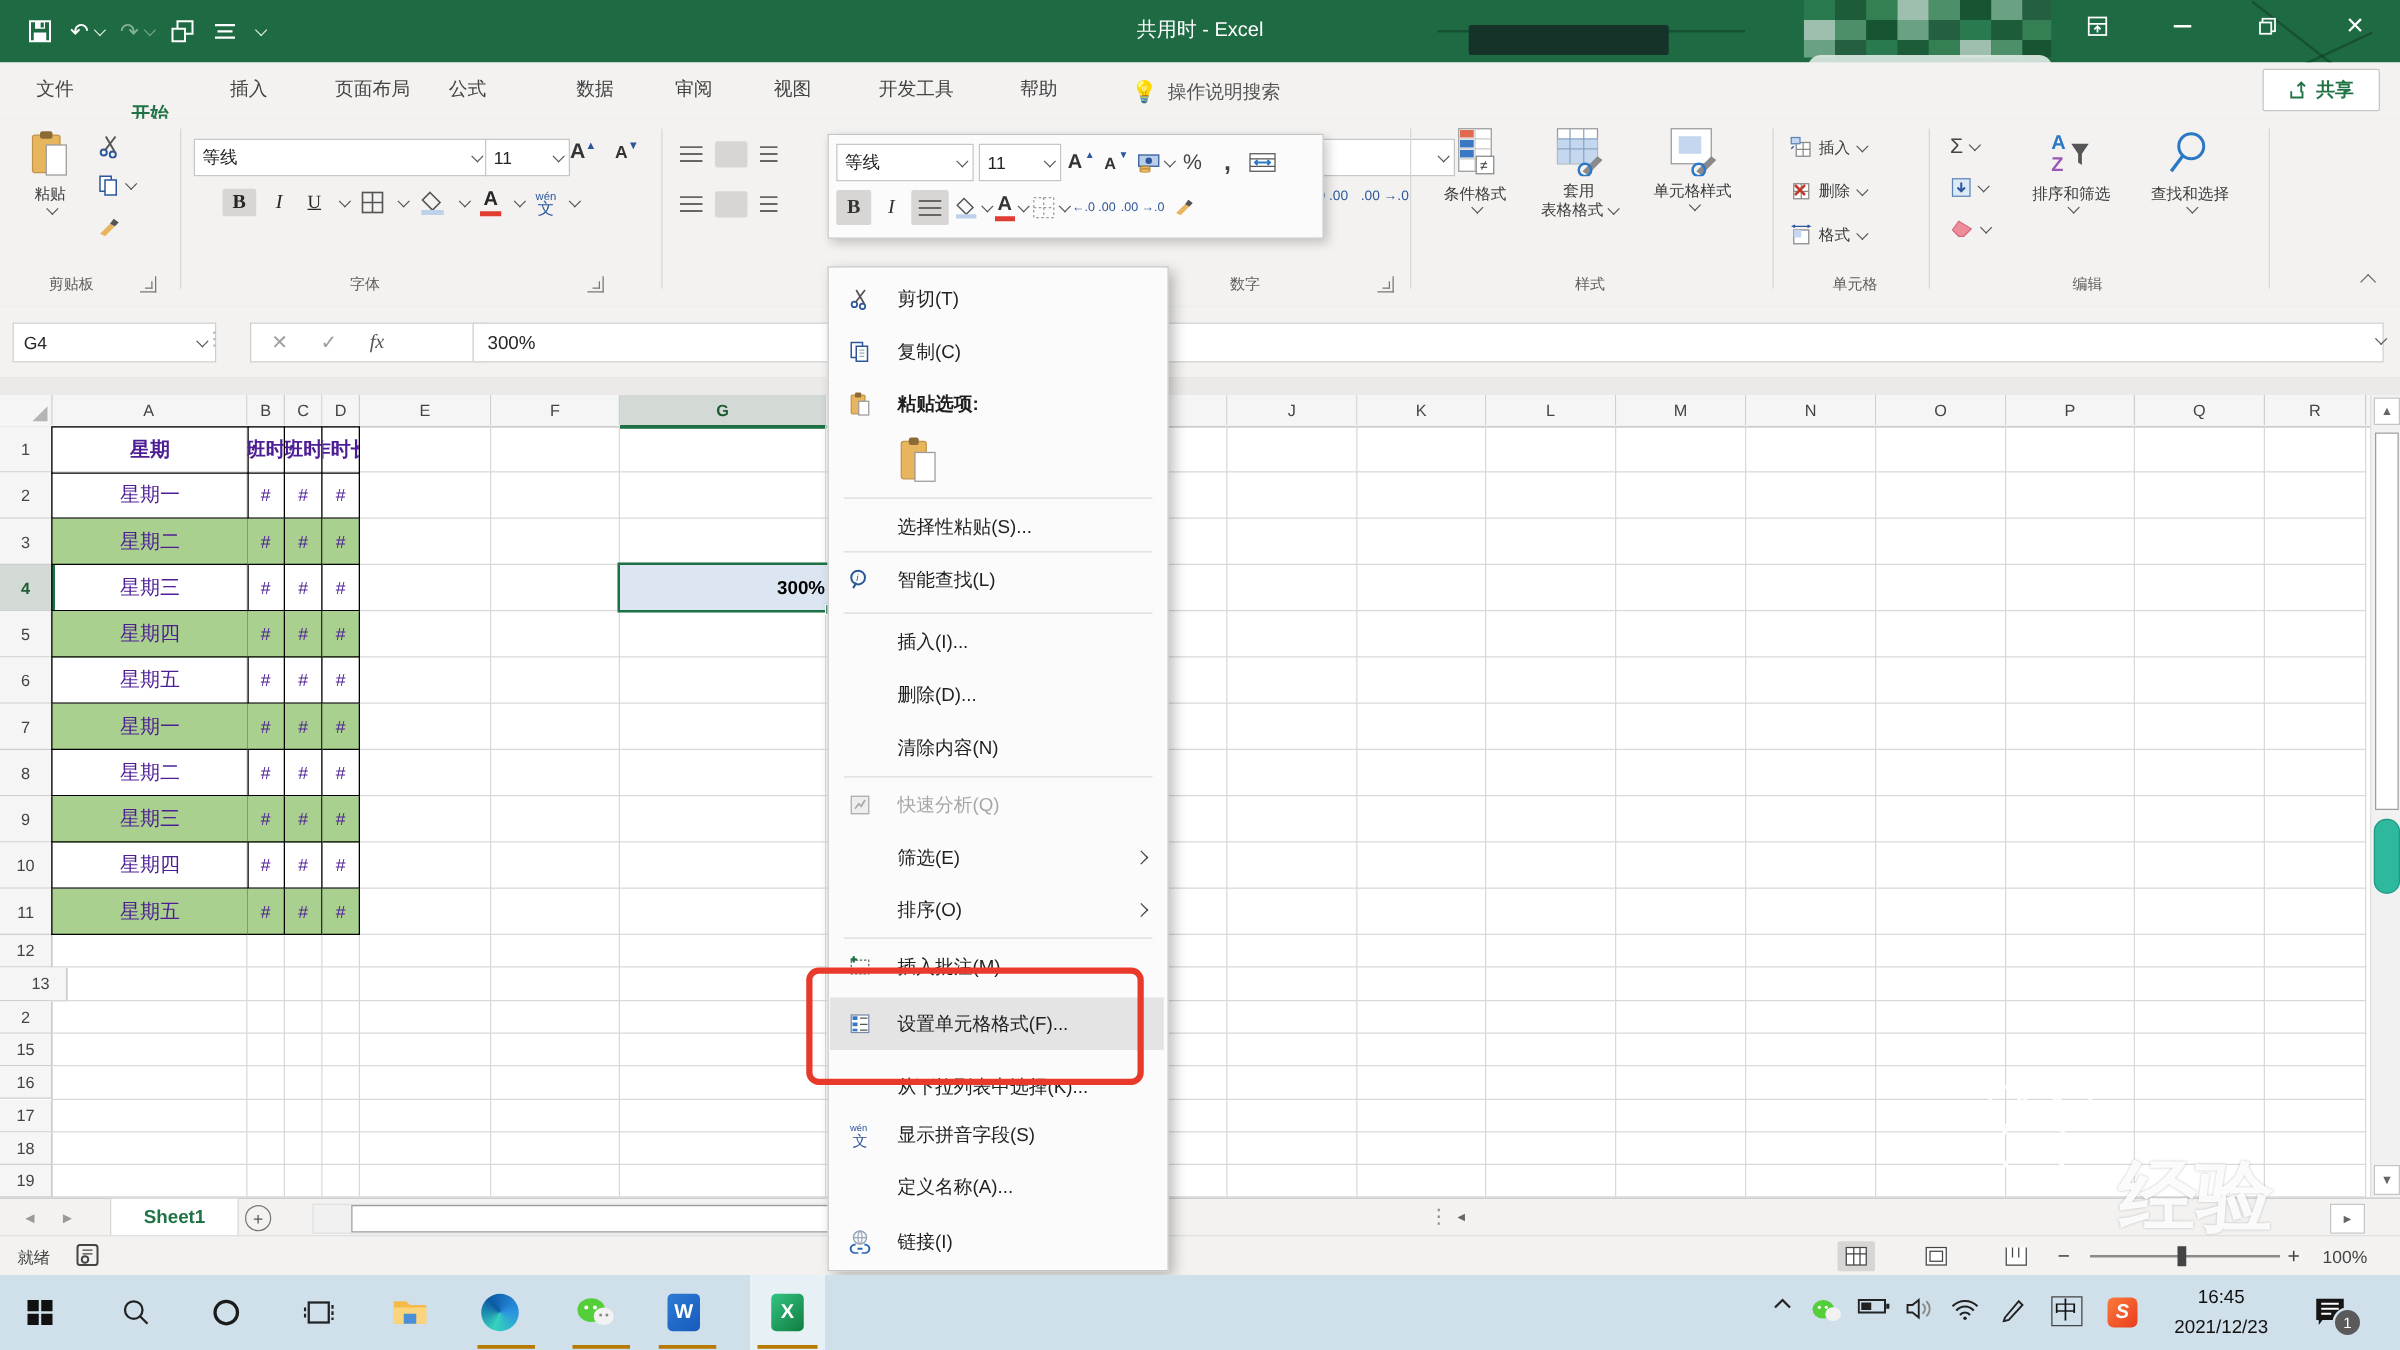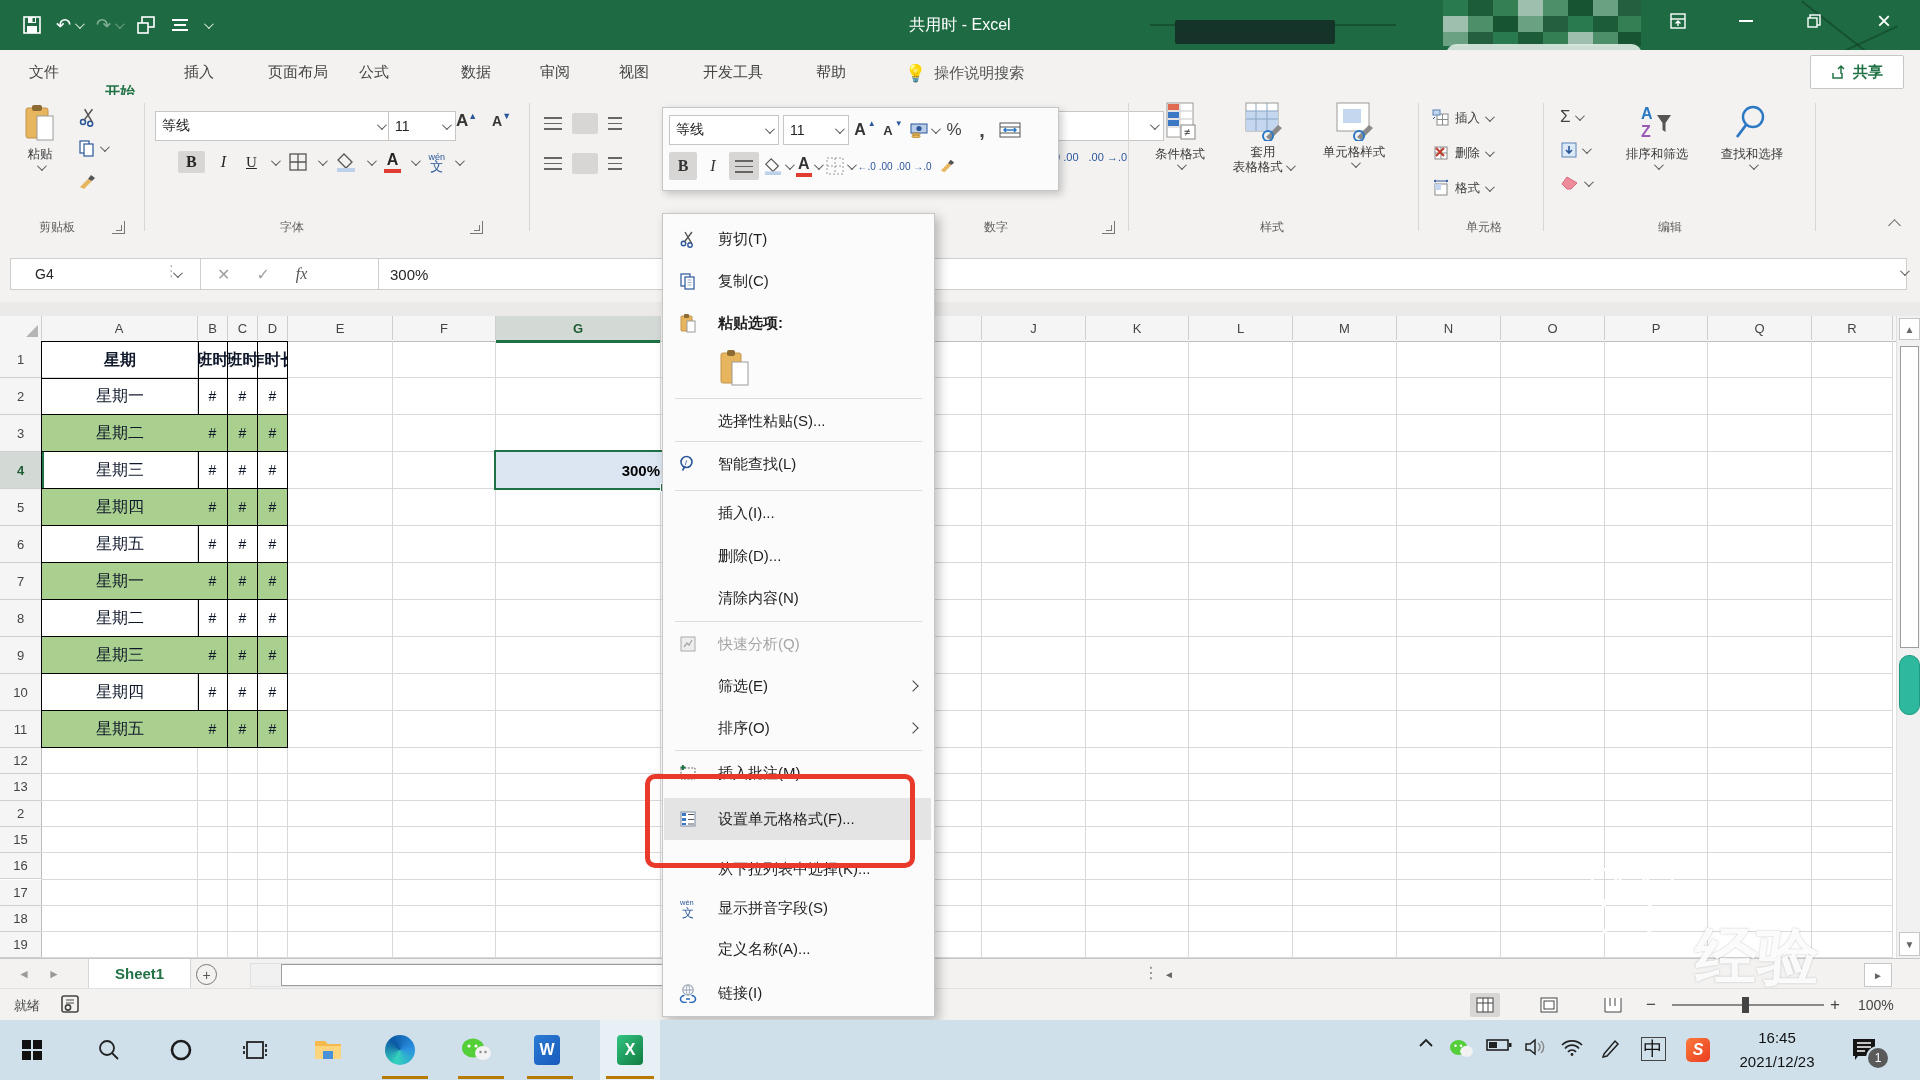--- a/index.html
+++ b/index.html
@@ -57,21 +57,21 @@
   .colhdr{position:absolute;top:0;height:24px;border-right:1px solid #cfcfcf;display:flex;align-items:center;justify-content:center;
           font-size:13px;color:#444;background:#f5f5f5;}
   .colhdr.sel{background:#d3d9d4;border-bottom:3px solid #1e7145;color:#1e5c36;font-weight:bold;}
   #selall{position:absolute;left:0;top:0;width:41px;height:24px;background:#f5f5f5;border-right:1px solid #cfcfcf;}
   #selall .tri{position:absolute;right:3px;bottom:3px;width:0;height:0;border-left:12px solid transparent;border-bottom:12px solid #b5b5b5;}
   .rowhdr{position:absolute;left:0;width:41px;background:#f5f5f5;border-bottom:1px solid #cfcfcf;border-right:1px solid #bdbdbd;
           display:flex;align-items:center;justify-content:center;font-size:13px;color:#444;}
   .rowhdr.sel{background:#d3d9d4;border-right:3px solid #1e7145;color:#1e5c36;font-weight:bold;}
   .gl-v,.gl-h{position:absolute;background:#d9d9d9;}
   .tcell{position:absolute;display:flex;align-items:center;justify-content:center;border-right:1px solid #000;border-bottom:1px solid #000;
-         font-size:16px;color:#0f172a;overflow:hidden;white-space:nowrap;}
+         font-size:16px;color:#4c1d95;overflow:hidden;white-space:nowrap;}
   .tcell.green{background:#a9d08e;}
   .tcell.hdr{font-weight:bold;}
   #selcell{position:absolute;background:#dce6f2;border:2px solid #1e7145;display:flex;align-items:center;justify-content:flex-end;
            padding-right:5px;font-weight:bold;font-size:15px;color:#000;}
   #selcell .handle{position:absolute;right:-4px;bottom:-4px;width:7px;height:7px;background:#1e7145;border:1px solid #fff;}
 
   
   #vscroll{left:1896px;top:316px;width:24px;height:642px;background:#f1f1f1;border-left:1px solid #e0e0e0;}
   .sbtn{position:absolute;background:#fff;border:1px solid #c6c6c6;display:flex;align-items:center;justify-content:center;color:#666;font-size:10px;}
   #vthumb{position:absolute;left:3px;top:30px;width:17px;height:300px;background:#fff;border:1px solid #9d9d9d;}
@@ -439,21 +439,21 @@
       <div style="margin-top:1px;display:flex;justify-content:center;">
           <span class="dd"></span>
         </div>
     </div>
     <div class="grp-label" style="left:1670px;">编辑</div>
     <div class="vdiv" style="left:1815px;"></div>
     <div class="abs chev-u" style="left:1890px;top:126px;"></div>
   </div>
 
   <div id="fbar" class="abs">
-    <div class="fbox flex" style="left:10px;width:145px;justify-content:space-between;padding:0 24px;font-size:14px;">
+    <div class="fbox flex" style="left:10px;width:145px;justify-content:space-between;padding:0 8px;font-size:14px;">
       <span>G4</span>
         <span class="dd"></span>
     </div>
     <div class="abs" style="left:164px;top:17px;color:#b5b5b5;font-size:15px;letter-spacing:0;">⋮</div>
     <div class="fbox flex" style="left:200px;width:170px;gap:26px;padding-left:16px;">
       <span style="color:#a0a0a0;font-size:16px;">✕</span>
       <span style="color:#a0a0a0;font-size:16px;">✓</span>
       <span style="color:#555;font-size:16px;font-style:italic;font-family:'Liberation Serif','DejaVu Serif',serif;">fx</span>
     </div>
     <div class="fbox flex" style="left:378px;width:1516px;padding-left:11px;font-size:15px;">
@@ -493,21 +493,21 @@
         <div class="rowhdr" style="top: 99px; height: 36px;">3</div>
         <div class="rowhdr sel" style="top: 136px; height: 36px;">4</div>
         <div class="rowhdr" style="top: 173px; height: 36px;">5</div>
         <div class="rowhdr" style="top: 210px; height: 36px;">6</div>
         <div class="rowhdr" style="top: 247px; height: 36px;">7</div>
         <div class="rowhdr" style="top: 284px; height: 36px;">8</div>
         <div class="rowhdr" style="top: 321px; height: 36px;">9</div>
         <div class="rowhdr" style="top: 358px; height: 36px;">10</div>
         <div class="rowhdr" style="top: 395px; height: 36px;">11</div>
         <div class="rowhdr" style="top: 432px; height: 25.3px;">12</div>
-        <div class="rowhdr" style="top: 458.3px; height: 25.3px;">13</div>
+        <div class="rowhdr" style="top: 458.3px; height: 25.3px; padding-left: 12px;">13</div>
         <div class="rowhdr" style="top: 484.6px; height: 25.3px;">2</div>
         <div class="rowhdr" style="top: 510.9px; height: 25.3px;">15</div>
         <div class="rowhdr" style="top: 537.2px; height: 25.3px;">16</div>
         <div class="rowhdr" style="top: 563.5px; height: 25.3px;">17</div>
         <div class="rowhdr" style="top: 589.8px; height: 25.3px;">18</div>
         <div class="rowhdr" style="top: 616.1px; height: 25.3px;">19</div>
       </div>
     <div id="gridlines">
         <div class="gl-v" style="left: 197px; top: 25px; width: 1px; height: 617.4px;"></div>
         <div class="gl-v" style="left: 227px; top: 25px; width: 1px; height: 617.4px;"></div>

